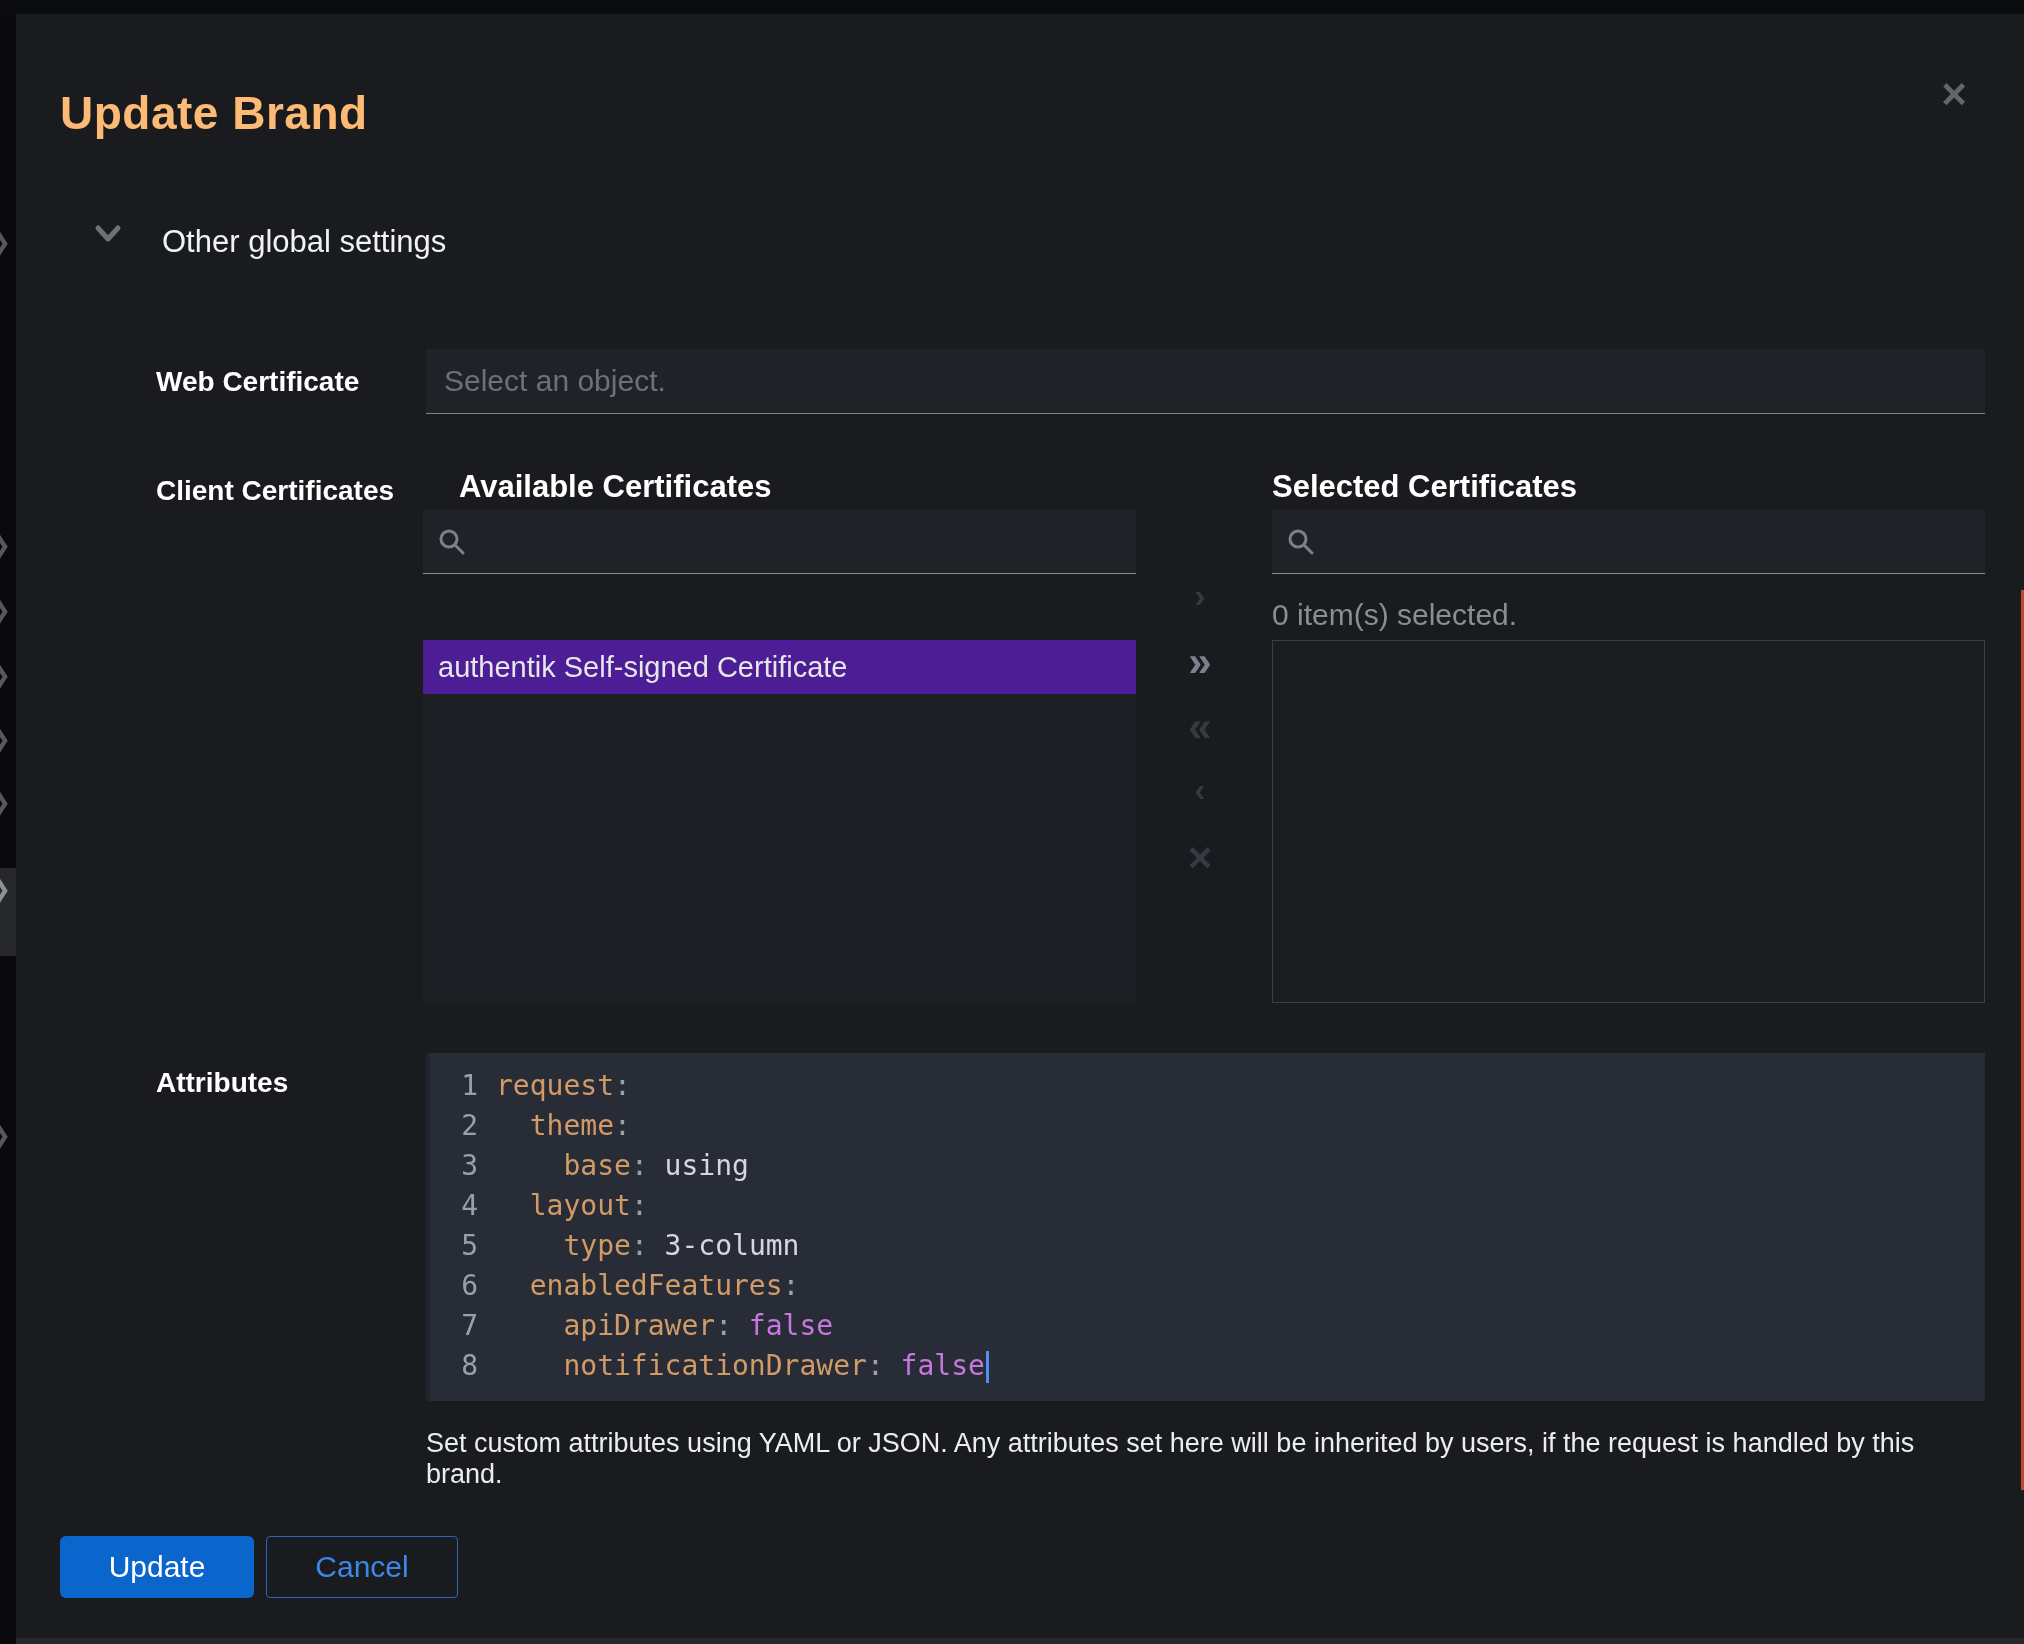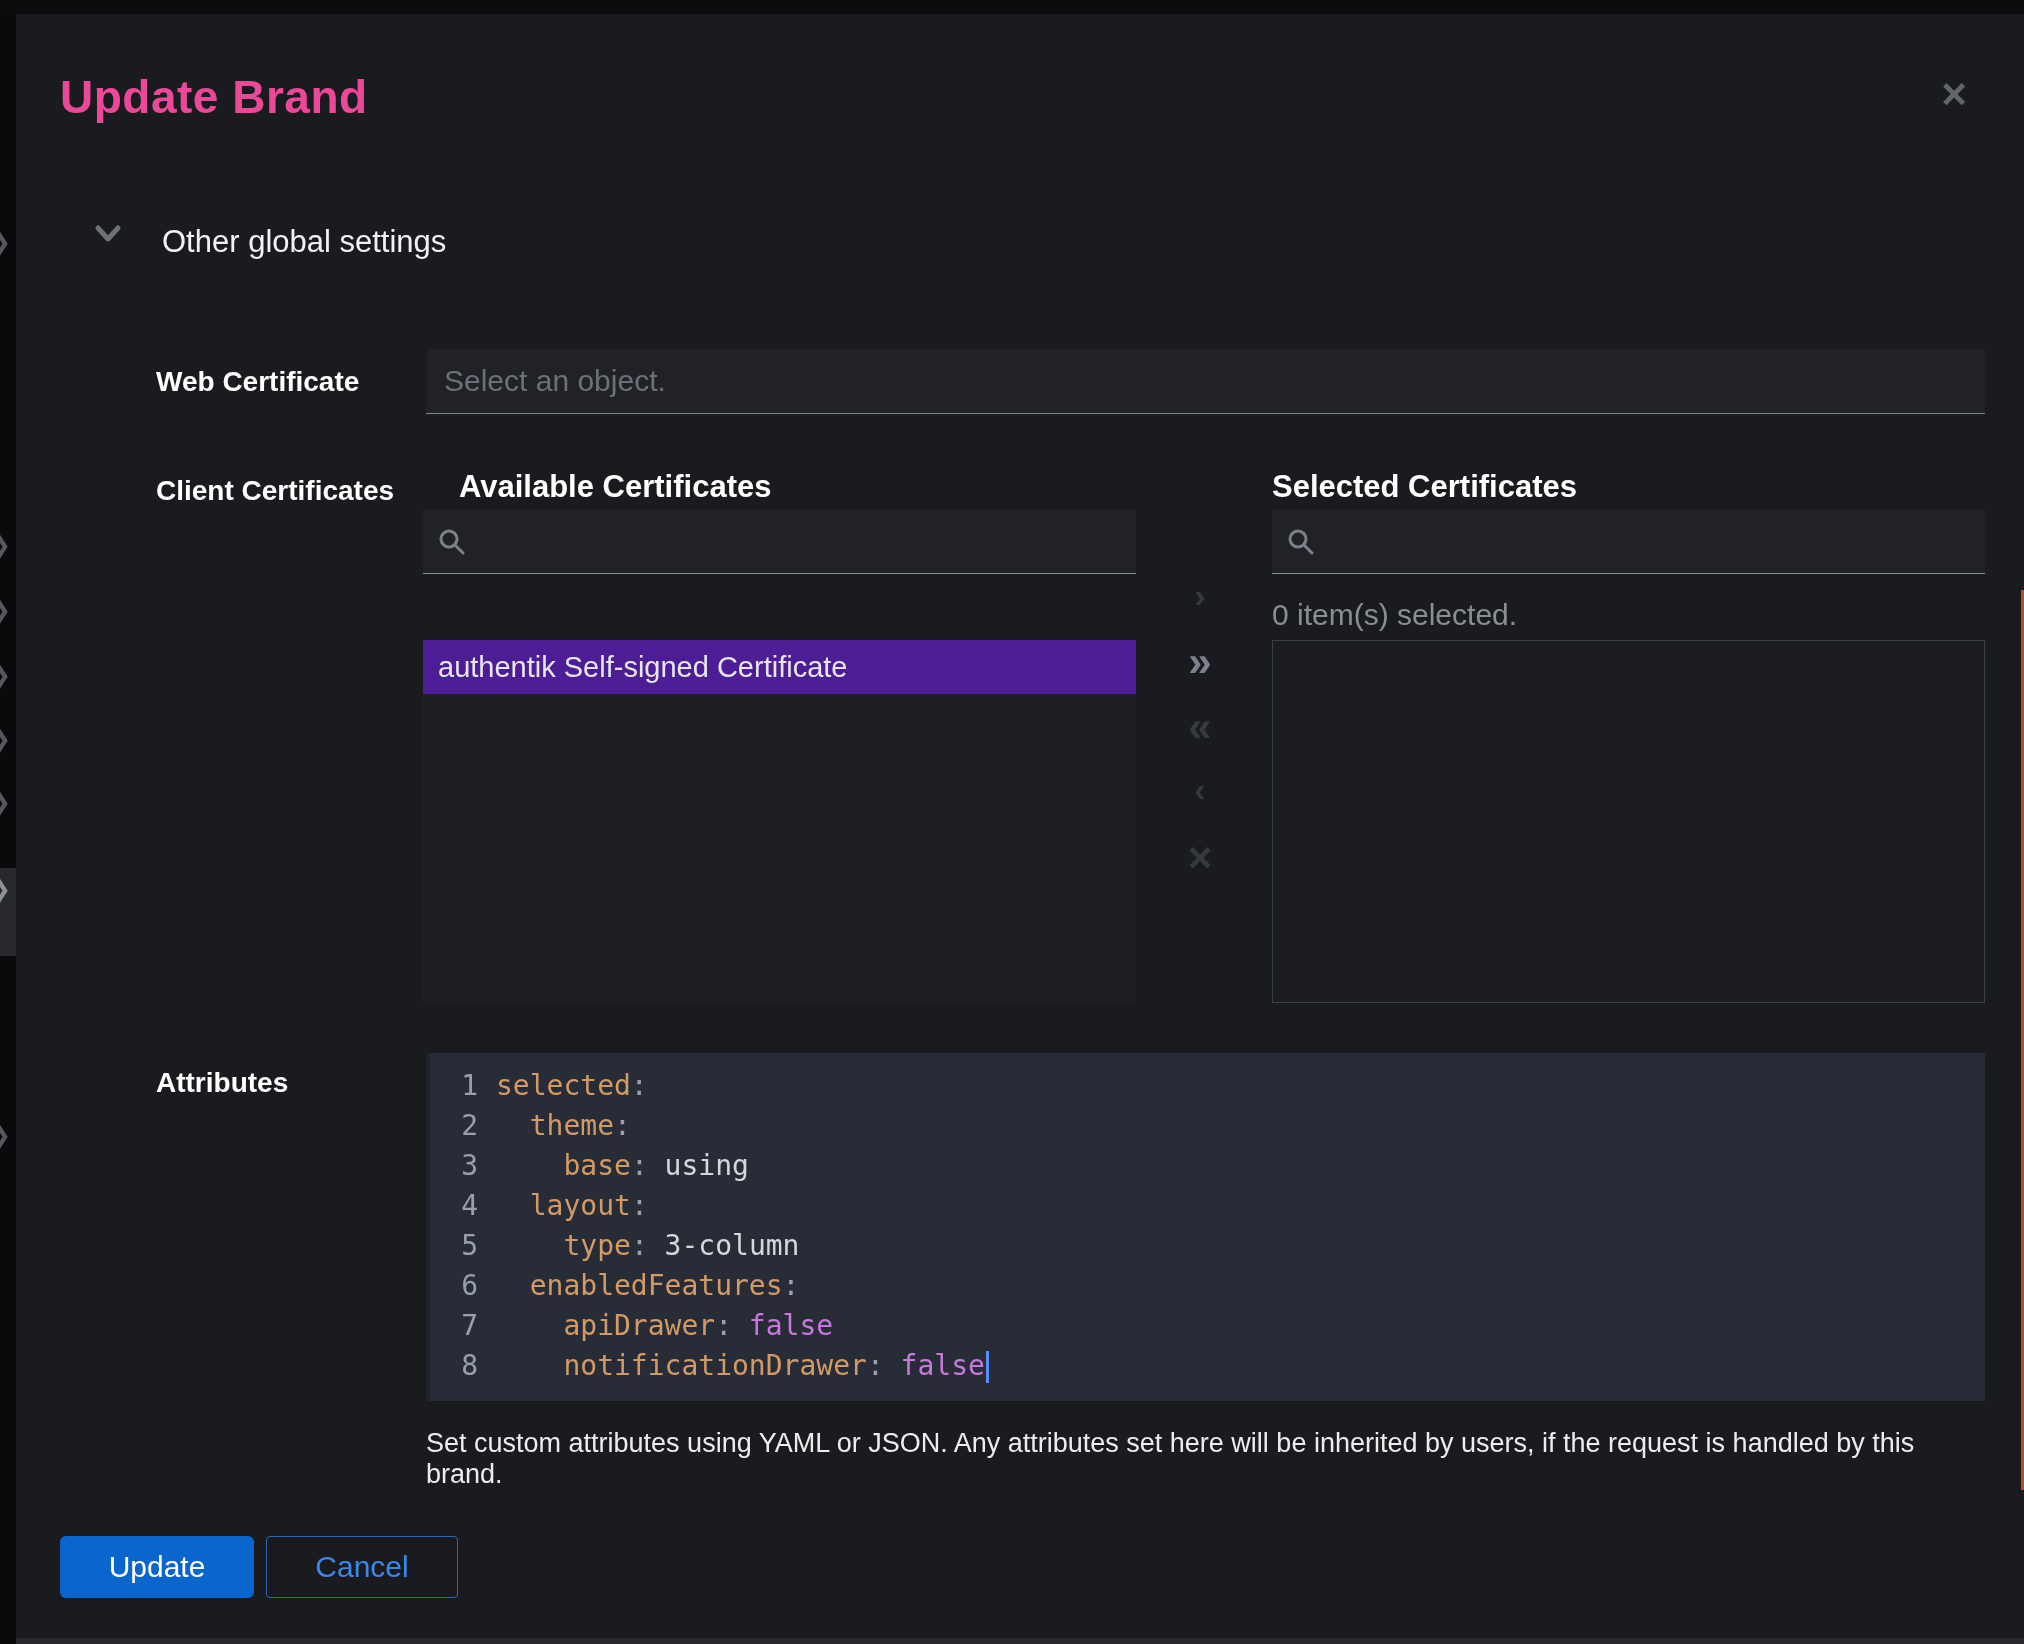--- a/index.html
+++ b/index.html
@@ -11,22 +11,22 @@
   .bg-sidebar { position:absolute; left:0; top:0; width:16px; height:1644px;
                 background:#0a0a0c; overflow:hidden; }
   .bg-mark { position:absolute; left:-9px; color:#55585e; font-size:24px; width:20px;
              text-align:right; overflow:hidden; }
   .bg-active { position:absolute; left:0; width:16px; height:88px; top:868px; background:#27282c; }
   .bg-top { position:absolute; left:0; top:0; width:2024px; height:14px; background:#0b0c0e; }
 
   
   .modal { position:absolute; left:16px; top:14px; width:2008px; height:1630px;
            background:#1a1b1f; color:#e9eaec; }
-  .modal-title { position:absolute; left:44px; top:56px; font-size:46px; font-weight:700;
-                 letter-spacing:.5px; color:#ec4899; }
+  .modal-title { position:absolute; left:44px; top:72px; font-size:46px; font-weight:700;
+                 letter-spacing:.5px; color:#fdba74; }
   .close-btn { position:absolute; right:42px; top:52px; width:56px; height:56px;
                background:none; border:none; color:#61666d; font-size:44px; font-weight:700;
                cursor:pointer; line-height:56px; text-align:center; }
 
   .section-row { position:absolute; left:78px; top:210px; height:46px; display:flex;
                  align-items:flex-start; gap:40px; cursor:pointer; }
   .section-label { font-size:31px; color:#f1f2f3; }
   .chev-down { width:28px; height:20px; }
 
   .field-label { position:absolute; left:140px; font-size:28px; font-weight:700; color:#ffffff; }
@@ -169,21 +169,21 @@
           <div>1</div>
           <div>2</div>
           <div>3</div>
           <div>4</div>
           <div>5</div>
           <div>6</div>
           <div>7</div>
           <div>8</div>
         </div>
       <div class="code-lines">
-          <div class="cl"><span class="tok-key">selected</span><span class="tok-punc">:</span></div>
+          <div class="cl"><span class="tok-key">request</span><span class="tok-punc">:</span></div>
           <div class="cl"><span class="tok-ws">  </span><span class="tok-key">theme</span><span class="tok-punc">:</span></div>
           <div class="cl"><span class="tok-ws">    </span><span class="tok-key">base</span><span class="tok-punc">:</span><span class="tok-val"> using</span></div>
           <div class="cl"><span class="tok-ws">  </span><span class="tok-key">layout</span><span class="tok-punc">:</span></div>
           <div class="cl"><span class="tok-ws">    </span><span class="tok-key">type</span><span class="tok-punc">:</span><span class="tok-val"> 3-column</span></div>
           <div class="cl"><span class="tok-ws">  </span><span class="tok-key">enabledFeatures</span><span class="tok-punc">:</span></div>
           <div class="cl"><span class="tok-ws">    </span><span class="tok-key">apiDrawer</span><span class="tok-punc">:</span><span class="tok-bool"> false</span></div>
           <div class="cl"><span class="tok-ws">    </span><span class="tok-key">notificationDrawer</span><span class="tok-punc">:</span><span class="tok-bool"> false</span><span class="caret"></span></div>
         </div>
     </div>
 

